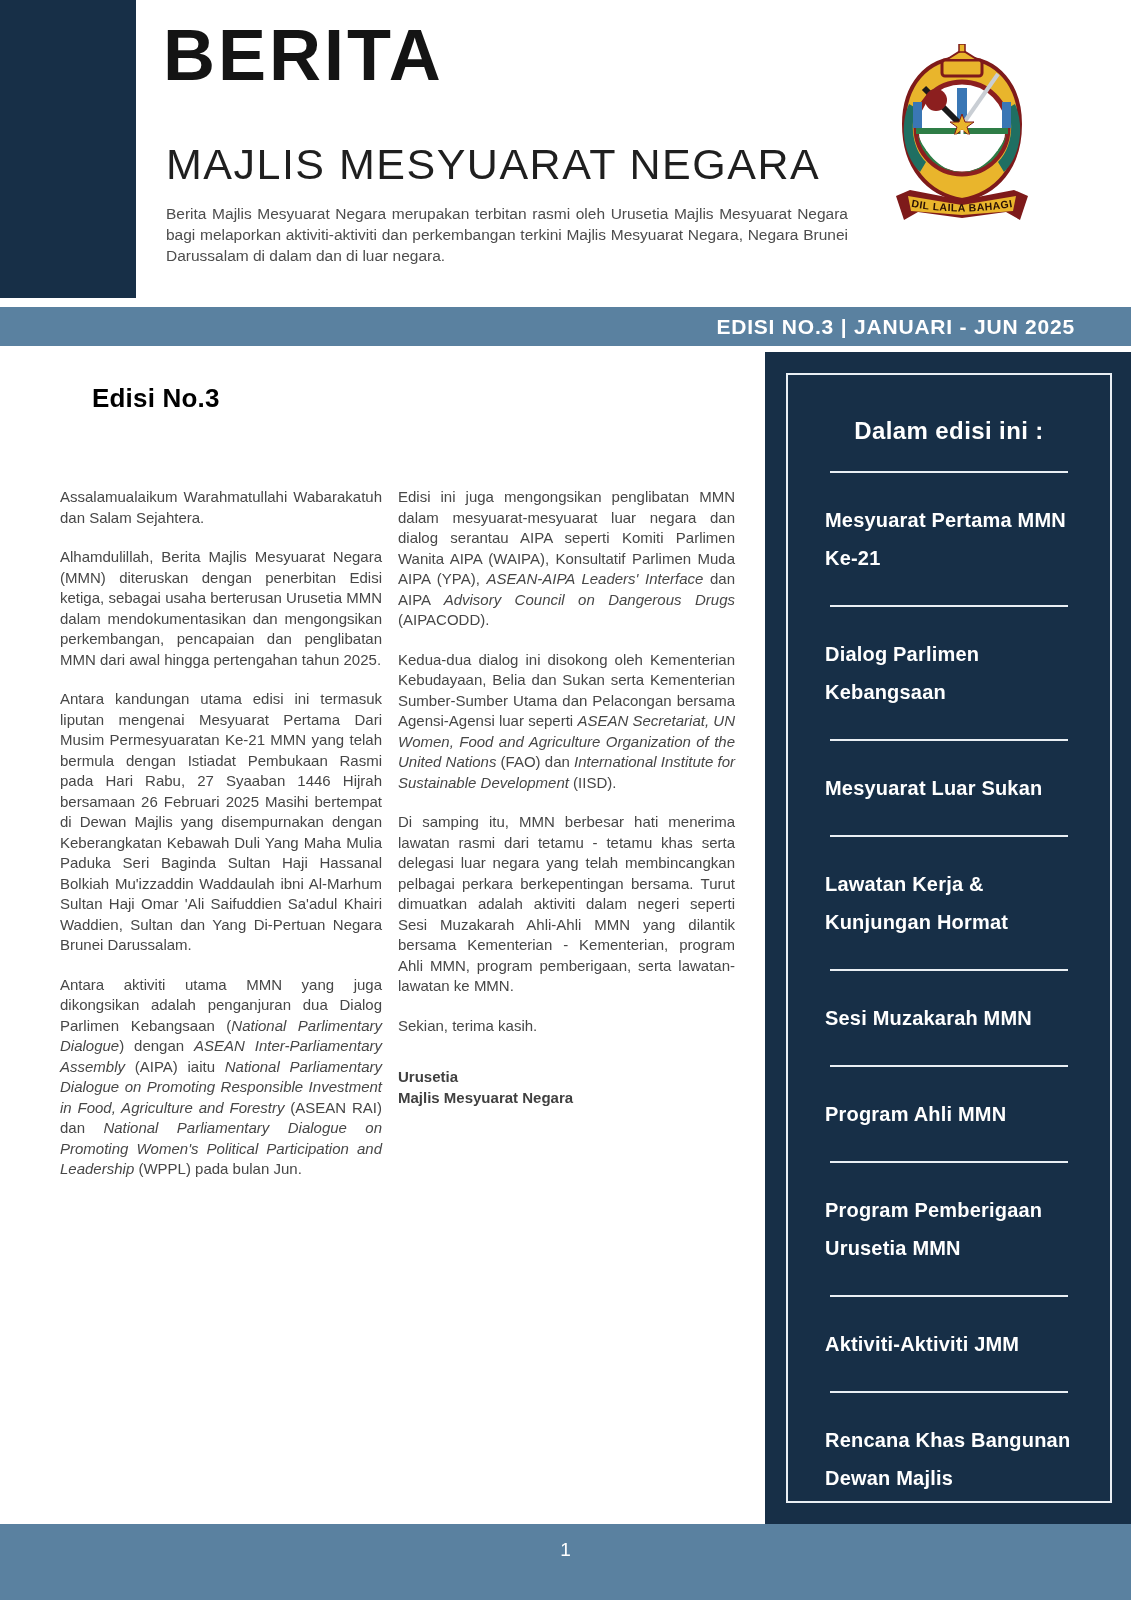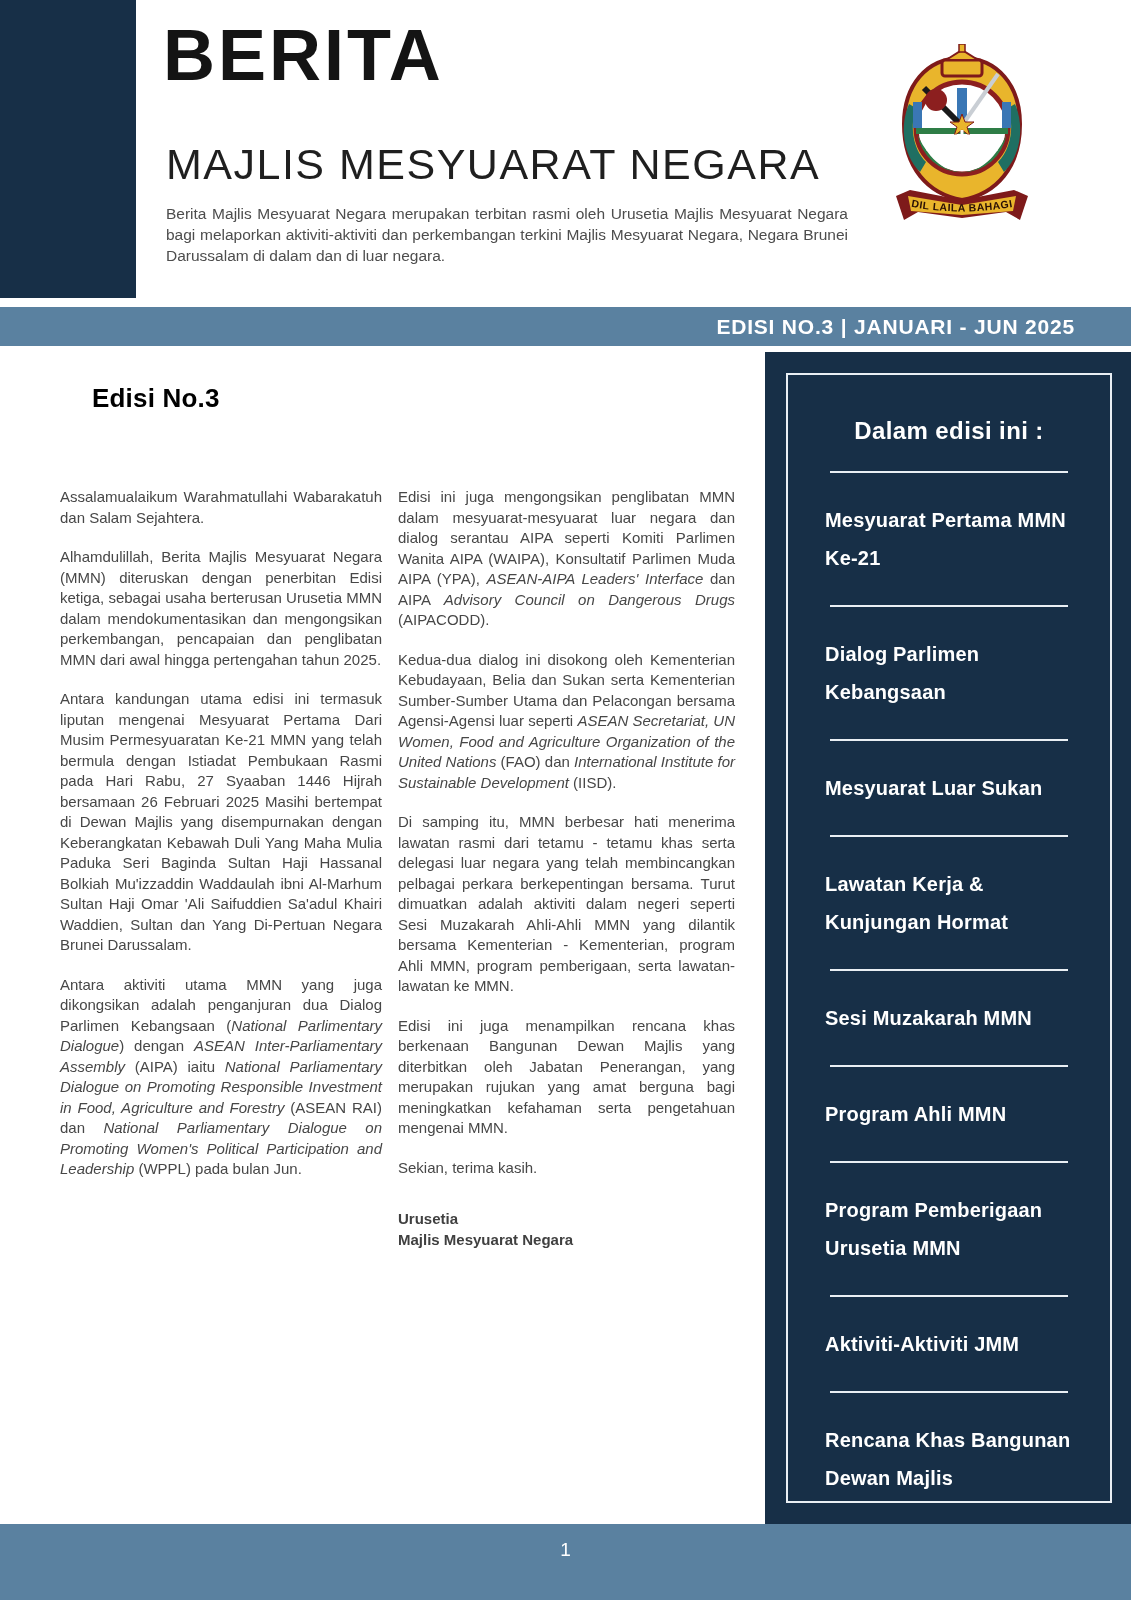--- a/index.html
+++ b/index.html
@@ -125,21 +125,20 @@
       <p><span>Alhamdulillah, Berita Majlis Mesyuarat Negara (MMN) diteruskan dengan penerbitan Edisi ketiga, sebagai usaha berterusan Urusetia MMN dalam mendokumentasikan dan mengongsikan perkembangan, pencapaian dan penglibatan MMN dari awal hingga pertengahan tahun 2025.</span></p>
       <p><span>Antara kandungan utama edisi ini termasuk liputan mengenai Mesyuarat Pertama Dari Musim Permesyuaratan Ke-21 MMN yang telah bermula dengan Istiadat Pembukaan Rasmi pada Hari Rabu, 27 Syaaban 1446 Hijrah bersamaan 26 Februari 2025 Masihi bertempat di Dewan Majlis yang disempurnakan dengan Keberangkatan Kebawah Duli Yang Maha Mulia Paduka Seri Baginda Sultan Haji Hassanal Bolkiah Mu'izzaddin Waddaulah ibni Al-Marhum Sultan Haji Omar 'Ali Saifuddien Sa'adul Khairi Waddien, Sultan dan Yang Di-Pertuan Negara Brunei Darussalam.</span></p>
       <p><span>Antara aktiviti utama MMN yang juga dikongsikan adalah penganjuran dua Dialog Parlimen Kebangsaan (</span><em>National Parlimentary Dialogue</em><span>) dengan </span><em>ASEAN Inter-Parliamentary Assembly</em><span> (AIPA) iaitu </span><em>National Parliamentary Dialogue on Promoting Responsible Investment in Food, Agriculture and Forestry</em><span> (ASEAN RAI) dan </span><em>National Parliamentary Dialogue on Promoting Women's Political Participation and Leadership</em><span> (WPPL) pada bulan Jun.</span></p>
     </div>
 
   <div class="col col-right">
     <div>
         <p><span>Edisi ini juga mengongsikan penglibatan MMN dalam mesyuarat-mesyuarat luar negara dan dialog serantau AIPA seperti Komiti Parlimen Wanita AIPA (WAIPA), Konsultatif Parlimen Muda AIPA (YPA), </span><em>ASEAN-AIPA Leaders' Interface</em><span> dan AIPA </span><em>Advisory Council on Dangerous Drugs</em><span> (AIPACODD).</span></p>
         <p><span>Kedua-dua dialog ini disokong oleh Kementerian Kebudayaan, Belia dan Sukan serta Kementerian Sumber-Sumber Utama dan Pelacongan bersama Agensi-Agensi luar seperti </span><em>ASEAN Secretariat, UN Women, Food and Agriculture Organization of the United Nations</em><span> (FAO) dan </span><em>International Institute for Sustainable Development</em><span> (IISD).</span></p>
         <p><span>Di samping itu, MMN berbesar hati menerima lawatan rasmi dari tetamu - tetamu khas serta delegasi luar negara yang telah membincangkan pelbagai perkara berkepentingan bersama. Turut dimuatkan adalah aktiviti dalam negeri seperti Sesi Muzakarah Ahli-Ahli MMN yang dilantik bersama Kementerian - Kementerian, program Ahli MMN, program pemberigaan, serta lawatan-lawatan ke MMN.</span></p>
-        <p><span>Edisi ini juga menampilkan rencana khas berkenaan Bangunan Dewan Majlis yang diterbitkan oleh Jabatan Penerangan, yang merupakan rujukan yang amat berguna bagi meningkatkan kefahaman serta pengetahuan mengenai MMN.</span></p>
         <p><span>Sekian, terima kasih.</span></p>
       </div>
     <div class="signoff">
       <div>Urusetia</div>
       <div>Majlis Mesyuarat Negara</div>
     </div>
   </div>
 
   <div class="toc-panel">
     <div class="toc-inner">

